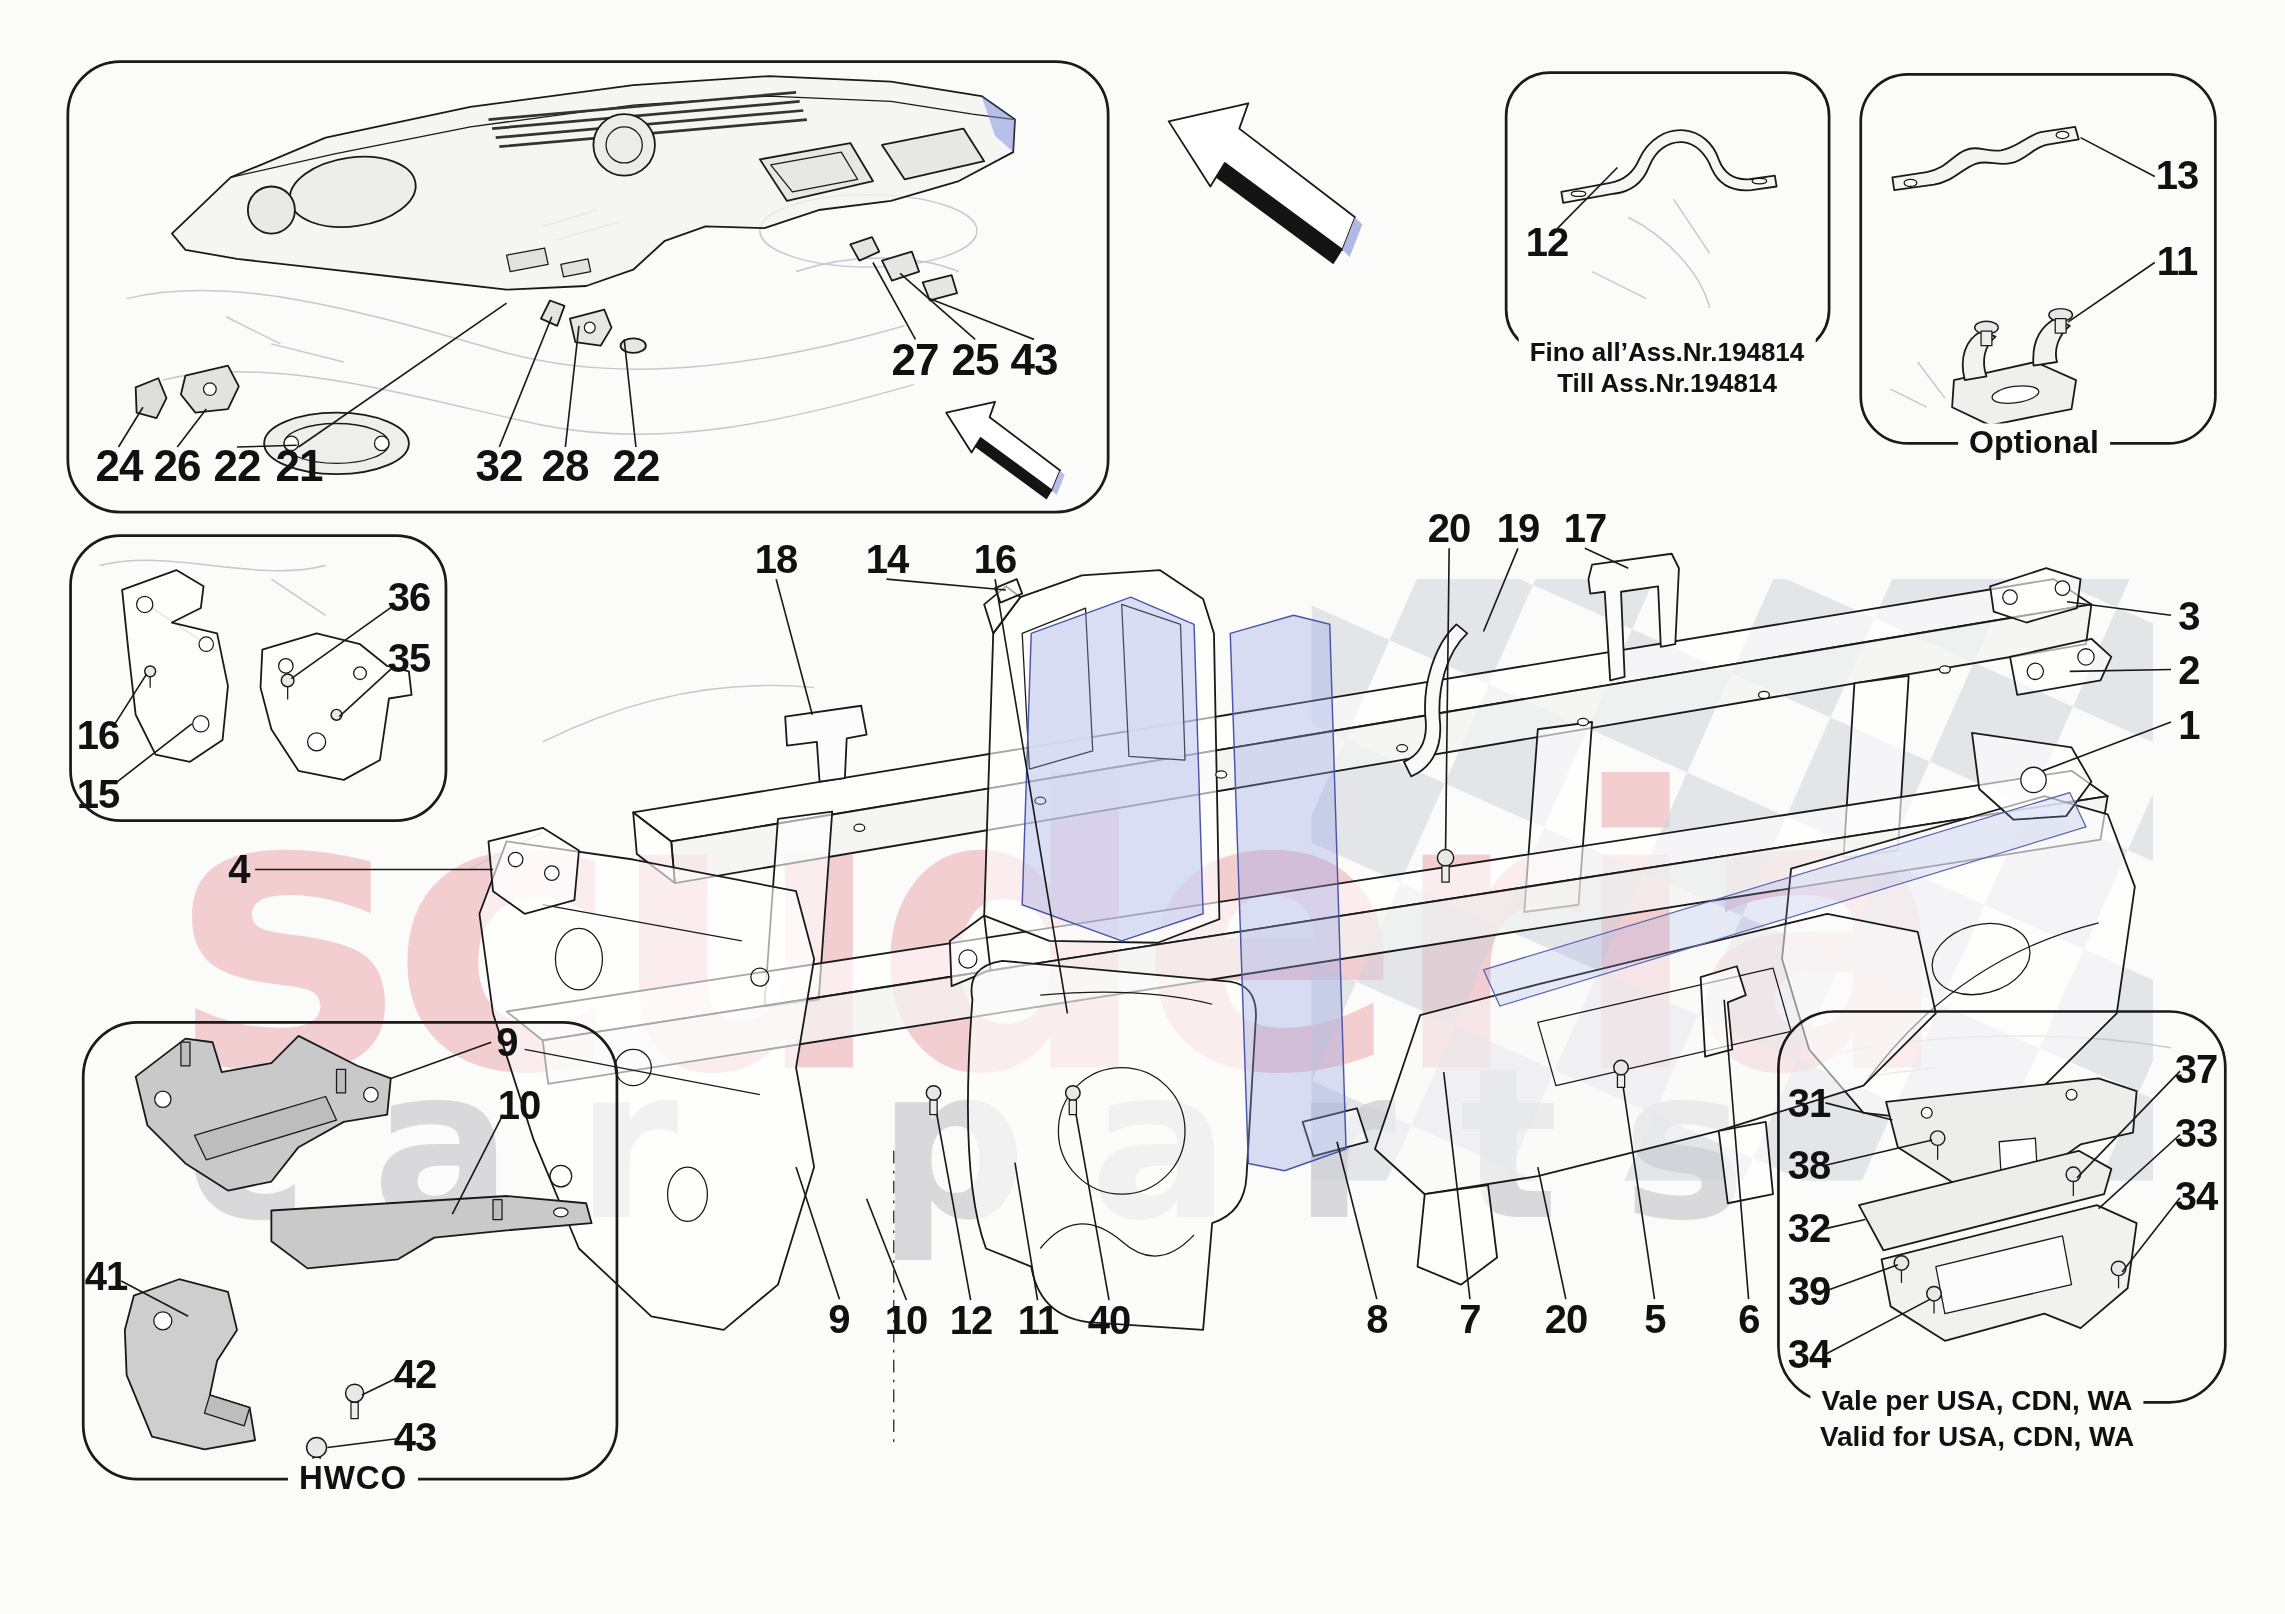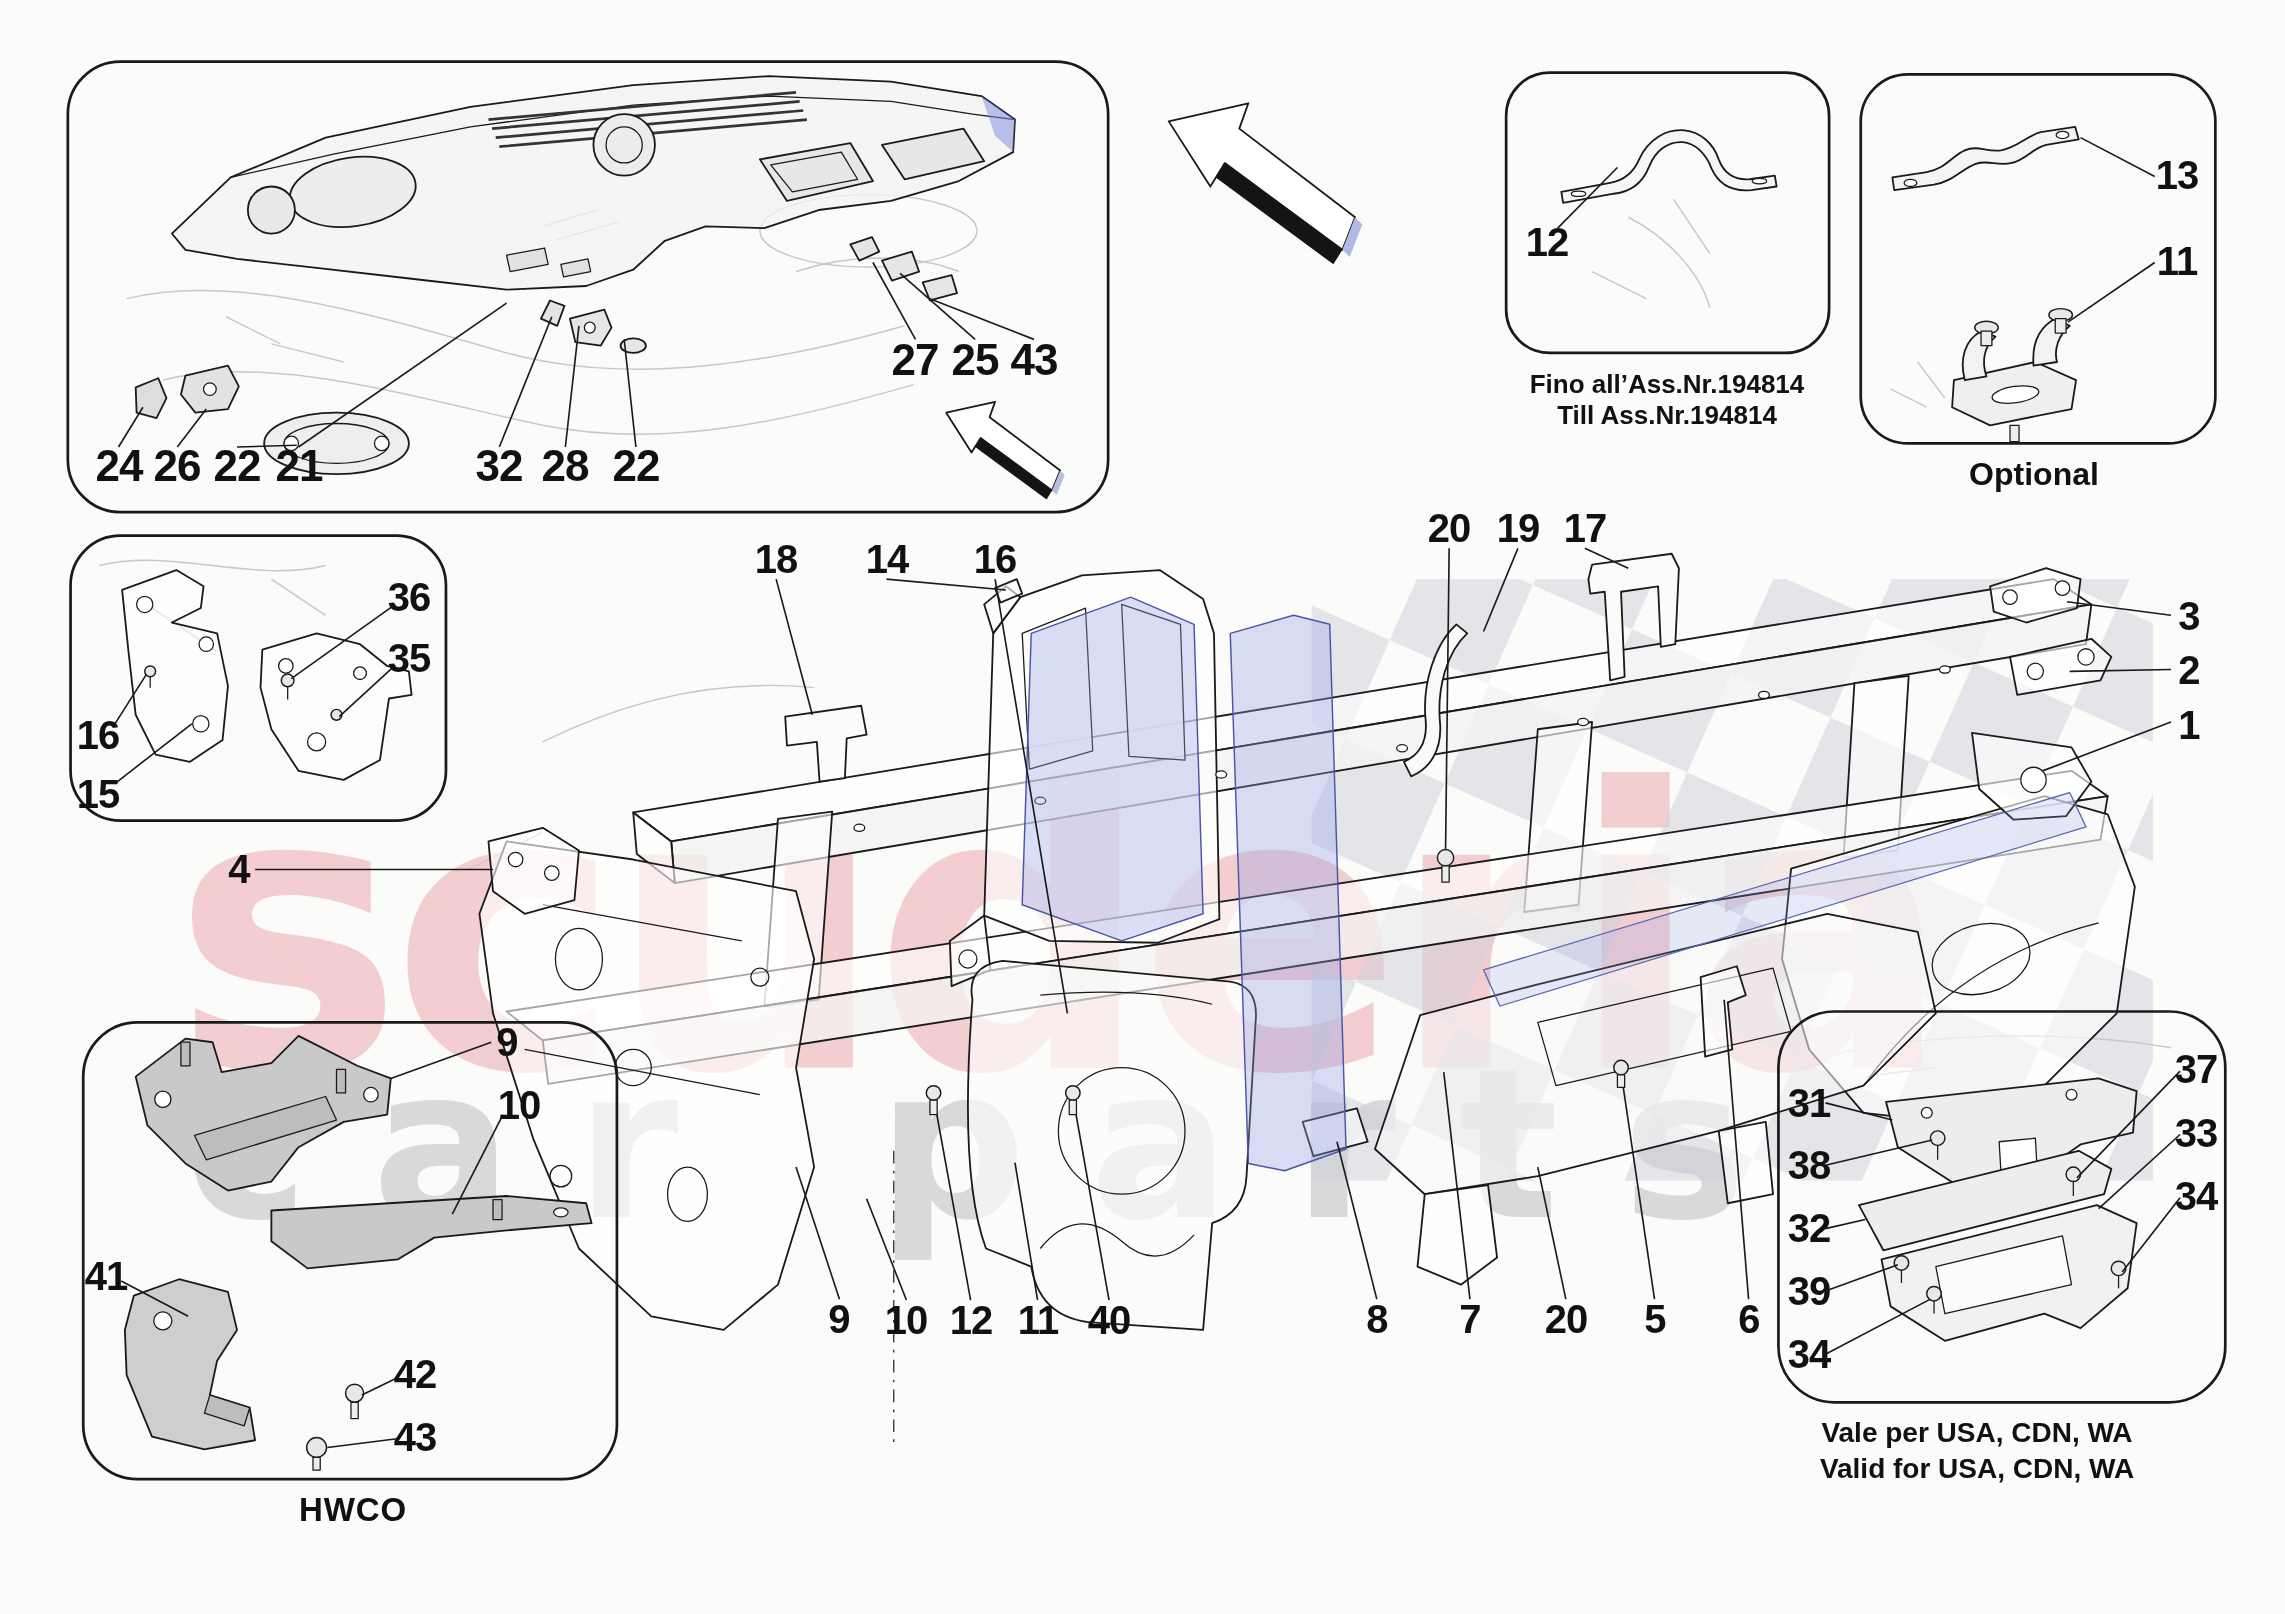--- a/index.html
+++ b/index.html
@@ -3,21 +3,21 @@
 <meta charset="utf-8">
 <style>
   html,body{margin:0;padding:0;background:#e8e8e8;}
   .stage{position:relative;width:2285px;height:1615px;background:#fbfbf9;overflow:hidden;
          font-family:"Liberation Sans",sans-serif;}
   svg{position:absolute;left:0;top:0;}
   .co{position:absolute;transform:translate(-50%,-50%);font-weight:bold;font-size:40px;
       color:#111;letter-spacing:-0.9px;white-space:nowrap;z-index:5;}
   .co.sm{font-size:44px;}
   .cap{position:absolute;transform:translate(-50%,-50%);font-weight:bold;color:#111;
-       background:#fbfbf9;padding:0 11px;white-space:nowrap;z-index:6;margin-top:32px;}
+       background:#fbfbf9;padding:0 11px;white-space:nowrap;z-index:6;}
   .cap.fino{font-size:26px;}
   .cap.opt{font-size:32px;}
   .cap.hwco{font-size:33px;letter-spacing:0.9px;}
   .cap.usa{font-size:28px;}
   .cap.nobg{background:transparent;}
   
   .s{stroke:#1a1a1a;stroke-width:2;stroke-linejoin:round;stroke-linecap:round;}
   .t{stroke:#1a1a1a;stroke-width:1.4;stroke-linejoin:round;}
   .fw{fill:rgba(255,255,255,0.62);}
   .fl{fill:rgba(243,243,242,0.75);}

